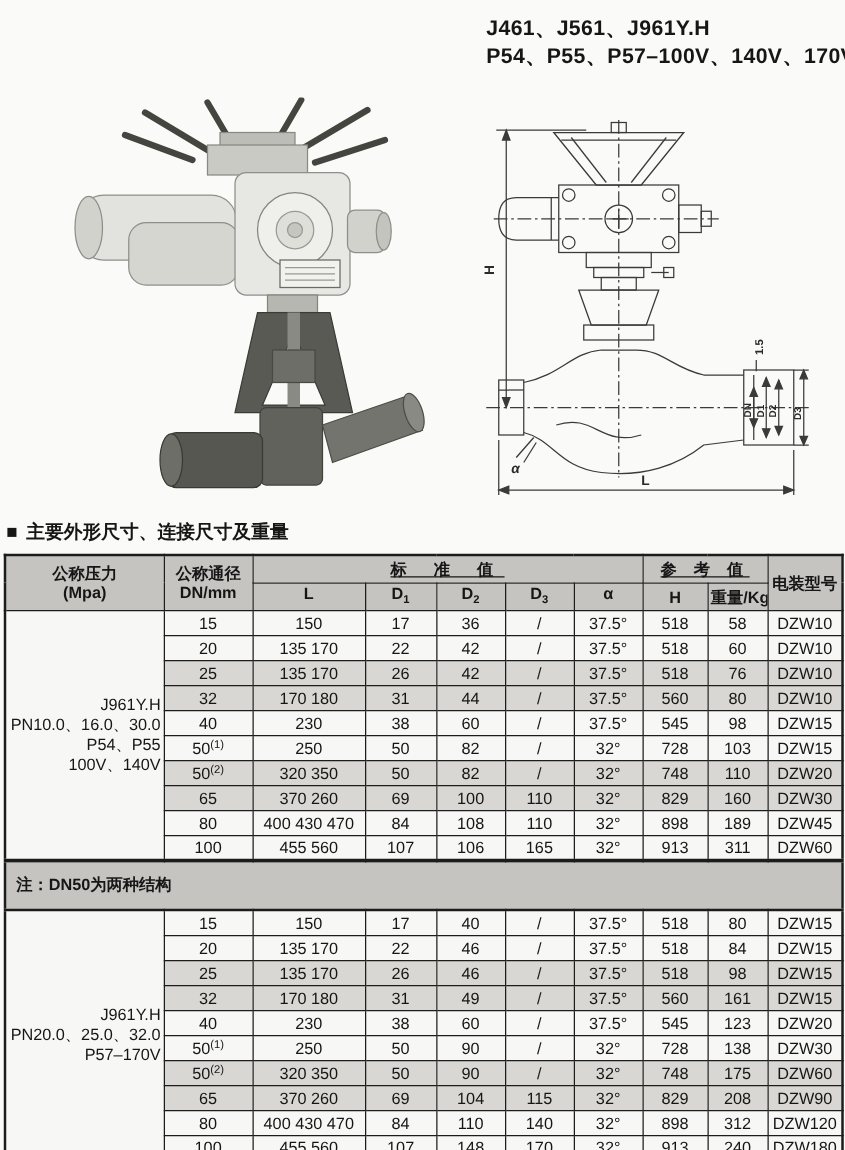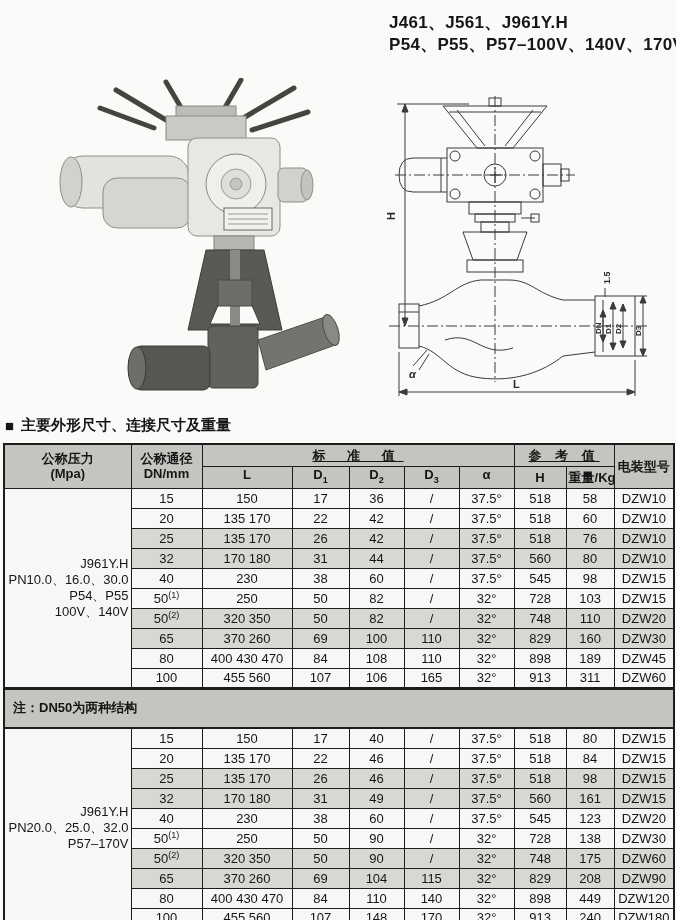--- a/index.html
+++ b/index.html
@@ -467,21 +467,21 @@
           <td>DZW90</td>
         </tr>
         <tr>
           <td><span>80</span></td>
           <td>400 430 470</td>
           <td>84</td>
           <td>110</td>
           <td>140</td>
           <td>32°</td>
           <td>898</td>
-          <td>449</td>
+          <td>312</td>
           <td>DZW120</td>
         </tr>
         <tr>
           <td><span>100</span></td>
           <td>455 560</td>
           <td>107</td>
           <td>148</td>
           <td>170</td>
           <td>32°</td>
           <td>913</td>

